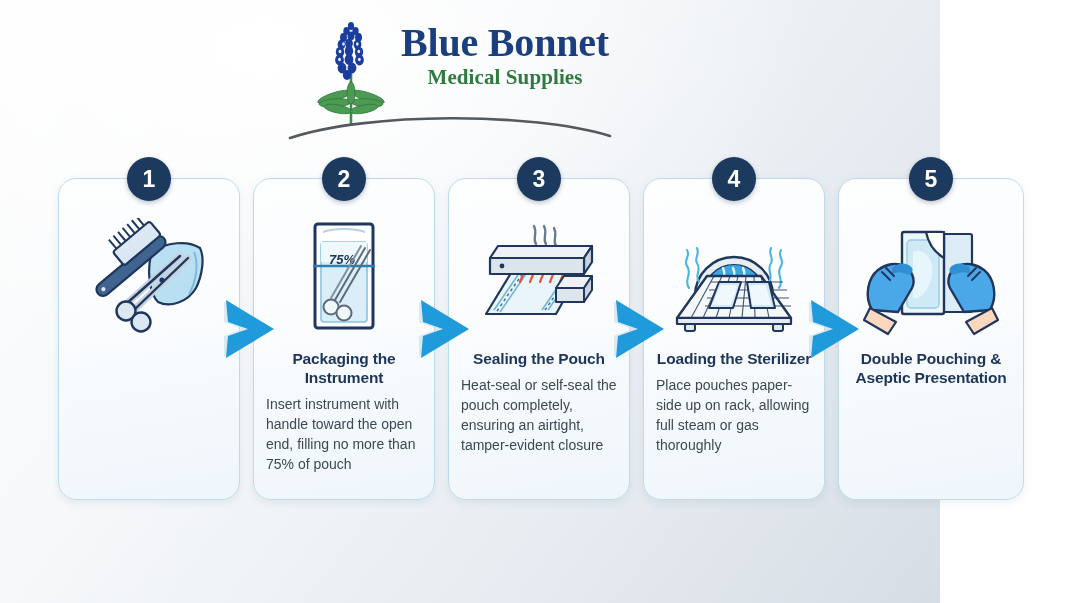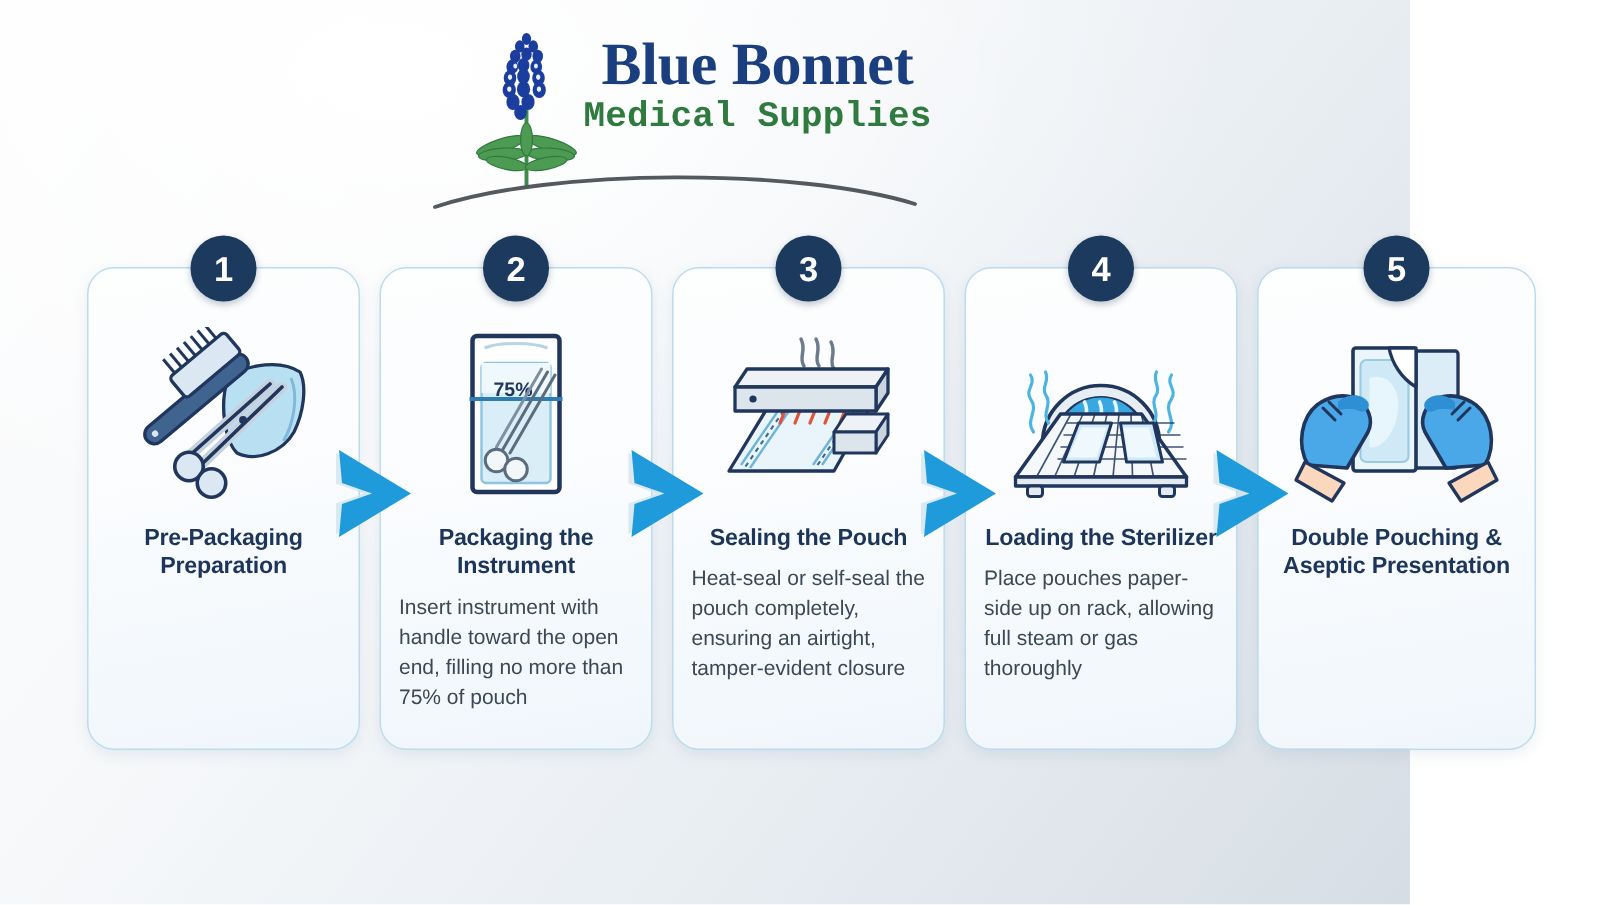--- a/index.html
+++ b/index.html
@@ -42,26 +42,26 @@
   }
   .logo-title {
     font-size:40px;
     font-weight:bold;
     color:#1b3e7e;
     letter-spacing:-0.2px;
     line-height:1.05;
     font-family:"Liberation Serif", serif;
   }
   .logo-sub {
-    font-size:24px;
+    font-size:21px;
     font-weight:bold;
     color:#2f7a3e;
     letter-spacing:0.1px;
     margin-top:1px;
-    font-family:Liberation Mono, monospace;
+    font-family:Liberation Serif, serif;
   }
   .logo-swoosh {
     position:absolute;
     left:-22px; top:92px;
     width:324px; height:30px;
   }
 
   
   #steps {
     position:absolute;
@@ -103,20 +103,21 @@
     z-index:4;
   }
 
   .icon-box {
     width:150px; height:120px;
     display:flex;
     align-items:center;
     justify-content:center;
     margin-top:-2px;
     flex:0 0 auto;
+    font-style:italic;
   }
 
   .card-title {
     font-size:15.5px;
     font-weight:bold;
     color:#1c3558;
     text-align:center;
     line-height:1.24;
     margin-top:12px;
     letter-spacing:-0.15px;
@@ -232,21 +233,20 @@
             <path d="M114 40 L60 92" stroke="#c5d2de" stroke-width="7"></path>
             <path d="M114 40 L60 92"></path>
             <path d="M106 38 L52 86" stroke="#c5d2de" stroke-width="7"></path>
             <path d="M106 38 L52 86"></path>
             <circle cx="52" cy="93" r="9.5" fill="#dbe7f2"></circle>
             <circle cx="67" cy="104" r="9.5" fill="#dbe7f2"></circle>
           </g>
           <circle cx="88" cy="62" r="2.6" fill="#20365c"></circle>
         </svg>
       </div>
-      <div class="card-title">Pre-Packaging Preparation</div>
     </div>
 
     <svg class="arrow" style="left:166px;" viewBox="0 0 52 62">
       <path d="M2 60 L4 38 L24 31 L4 24 L2 2 L50 31 Z" fill="#cfe3ee" opacity="0.75" transform="translate(-5,0)"></path>
       <path d="M2 60 L4 38 L24 31 L4 24 L2 2 L50 31 Z" fill="#1f9bdc"></path>
     </svg>
 
     <div class="card" style="left:195px;">
       <div class="badge">2</div>
       <div class="icon-box">

